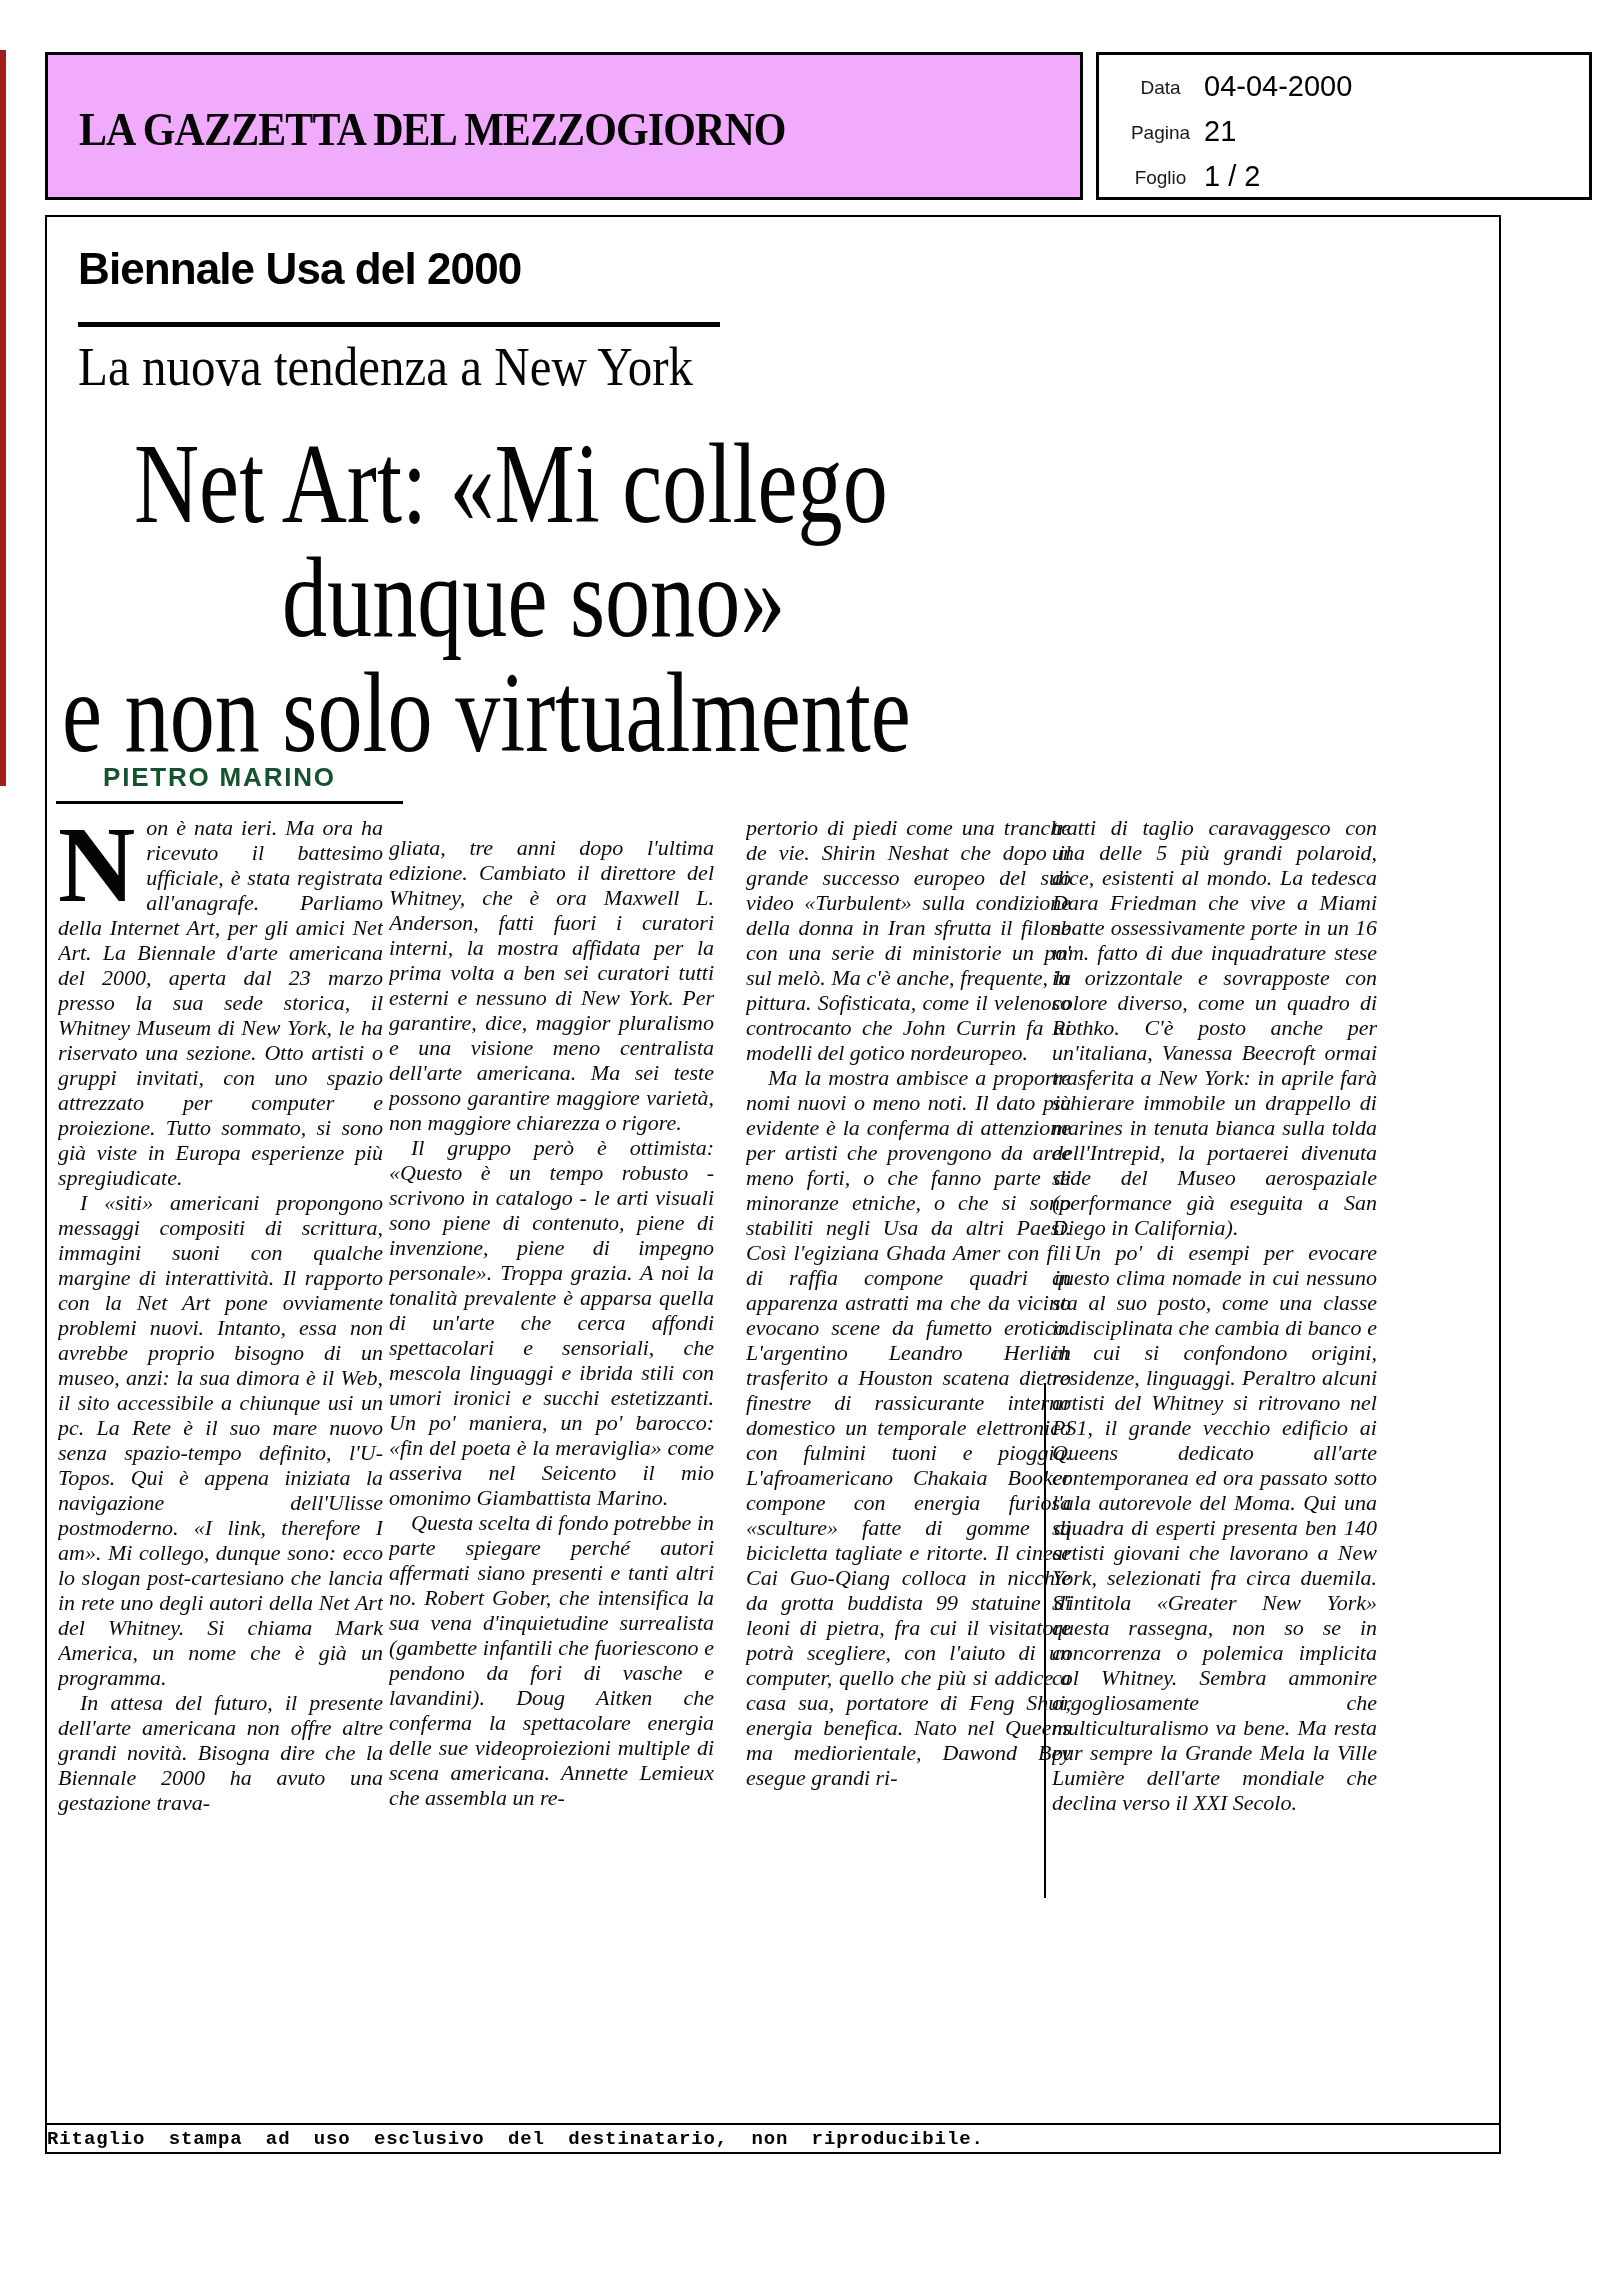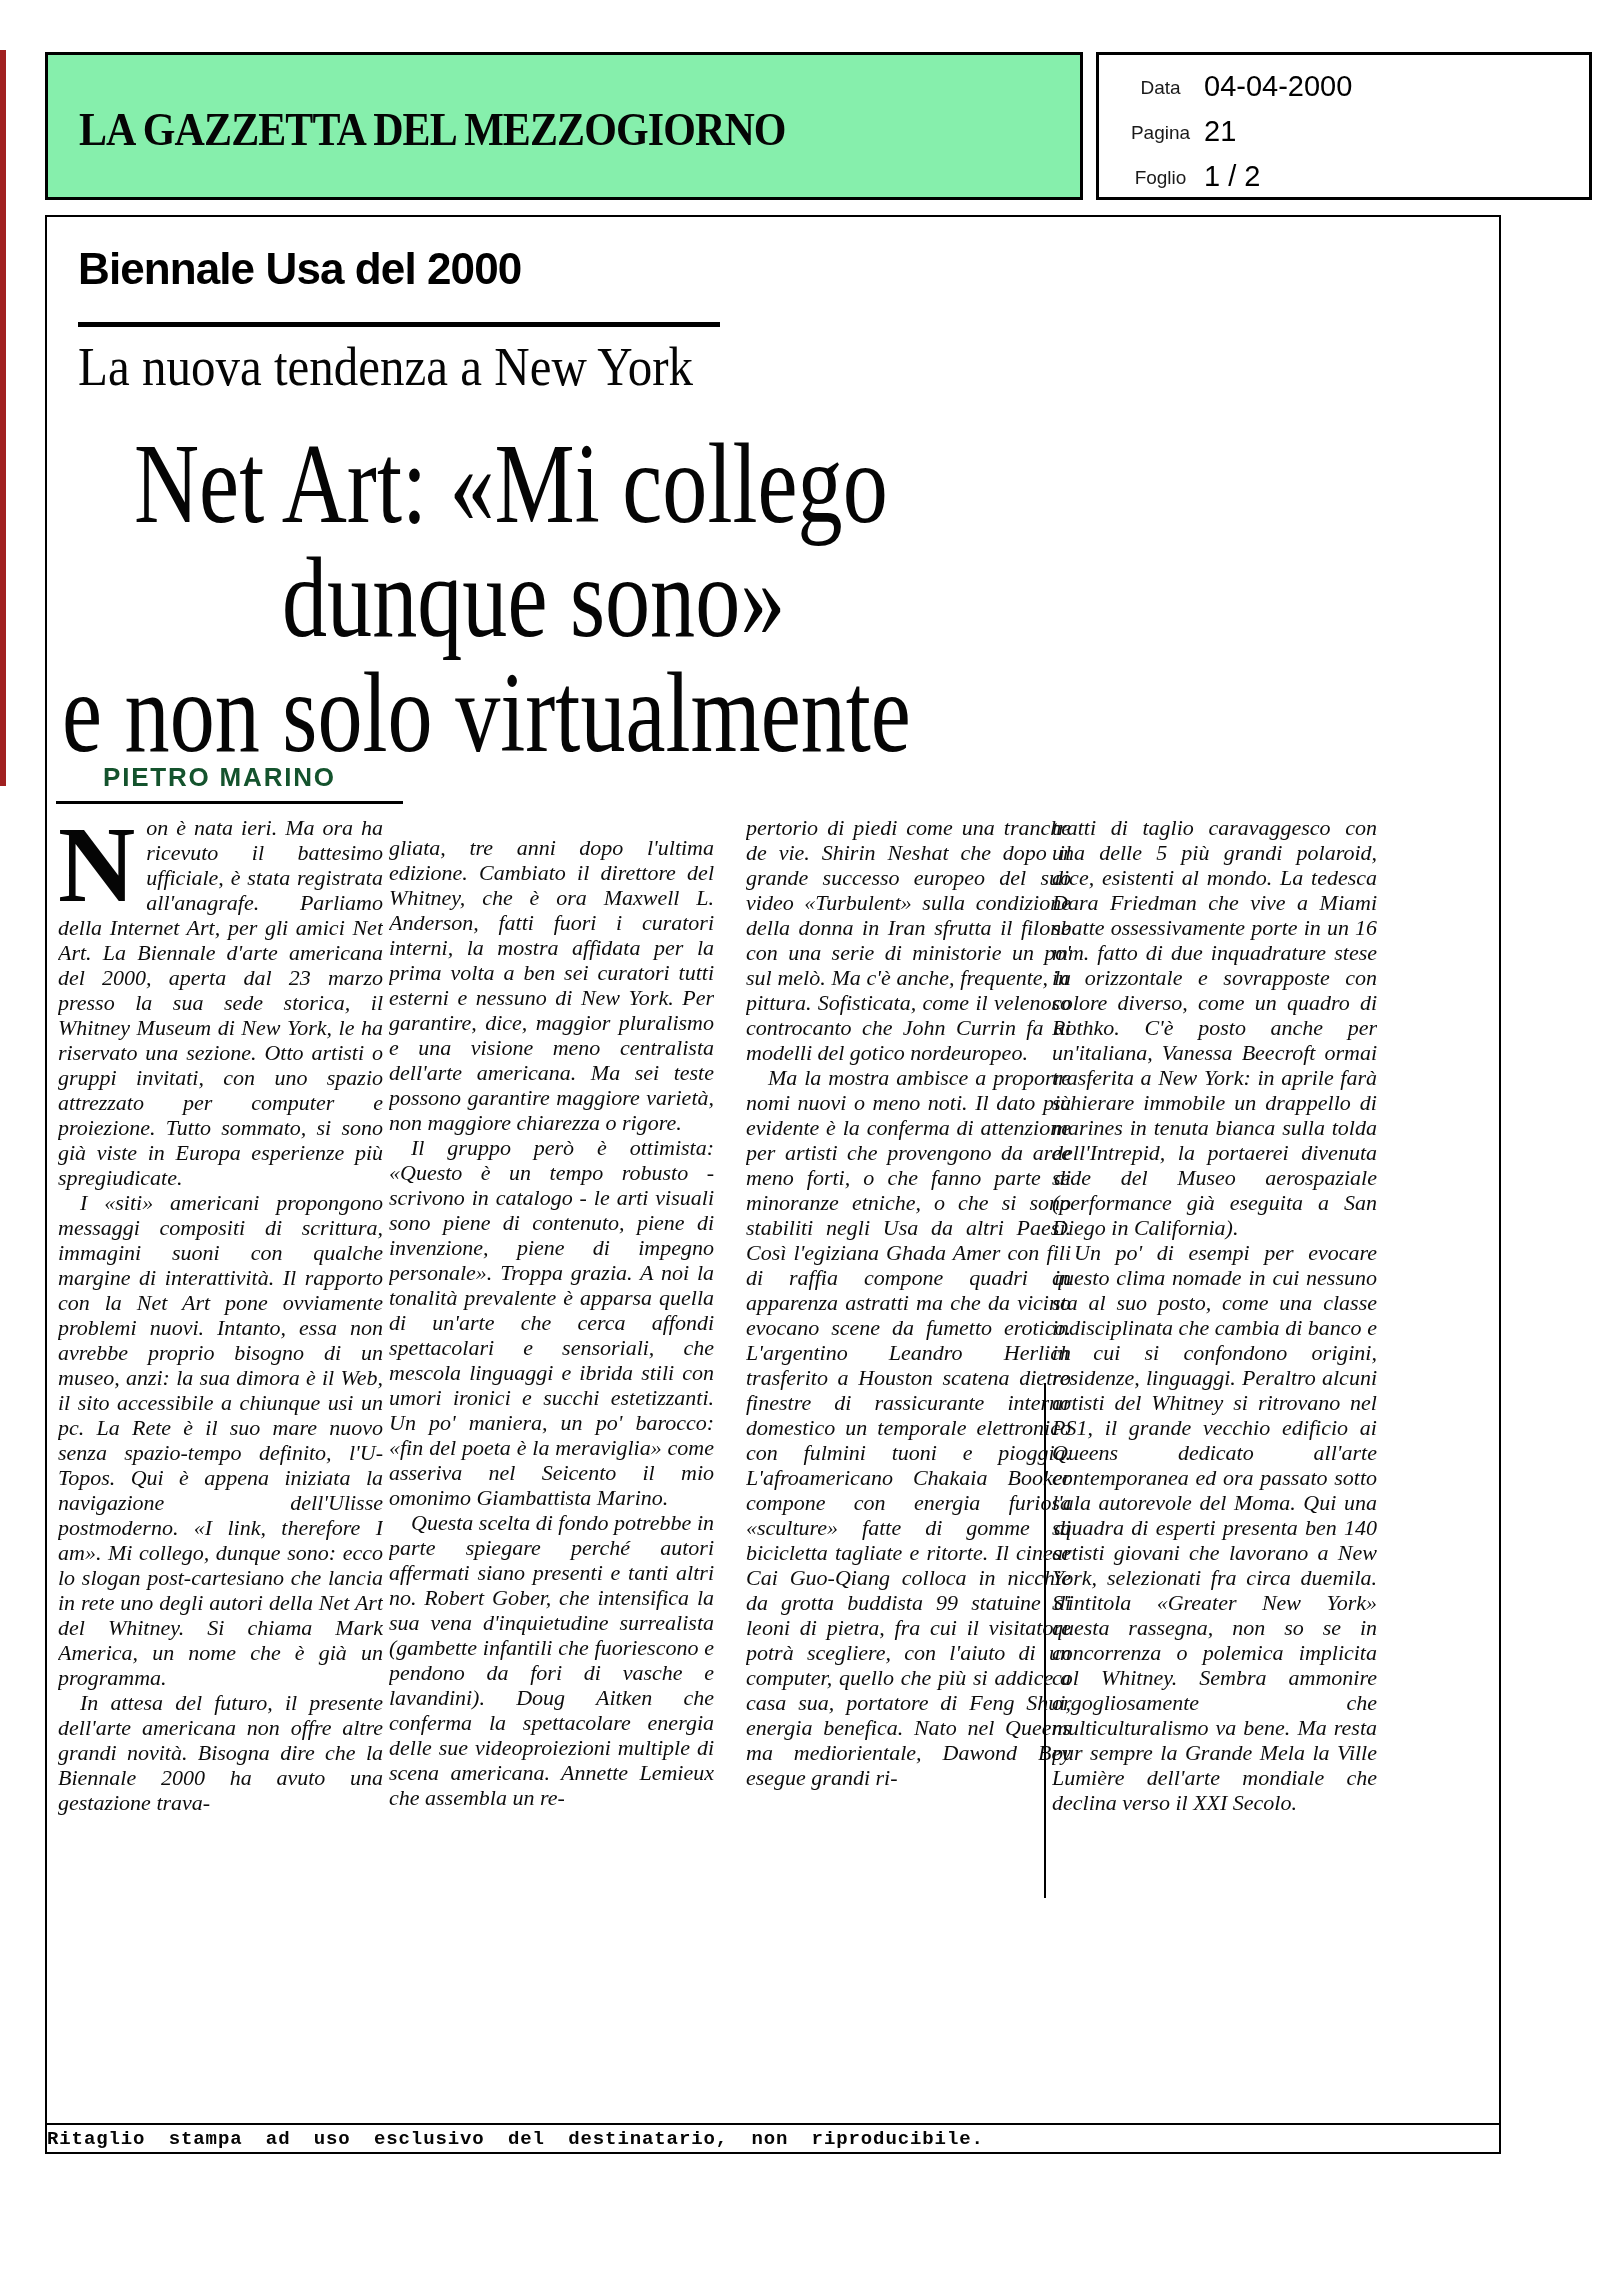--- a/index.html
+++ b/index.html
@@ -12,21 +12,21 @@
     color:#0b0b0b;
   }
   
   .edge-line{
     position:absolute;left:0;top:50px;width:6.4px;height:736px;
     background:#a02020;
   }
   
   .masthead-box{
     position:absolute;left:45px;top:52px;width:1038px;height:148px;
-    border:3.6px solid #000;box-sizing:border-box;background:#86efac;
+    border:3.6px solid #000;box-sizing:border-box;background:#f0abfc;
   }
   .masthead-title{
     position:absolute;left:31px;top:47px;
     font-family:"Liberation Serif", serif;
     font-weight:700;font-size:42px;letter-spacing:-0.9px;
     transform:scaleY(1.12);transform-origin:left top;
     white-space:nowrap;color:#050505;
   }
   .info-box{
     position:absolute;left:1096px;top:52px;width:496px;height:148px;

